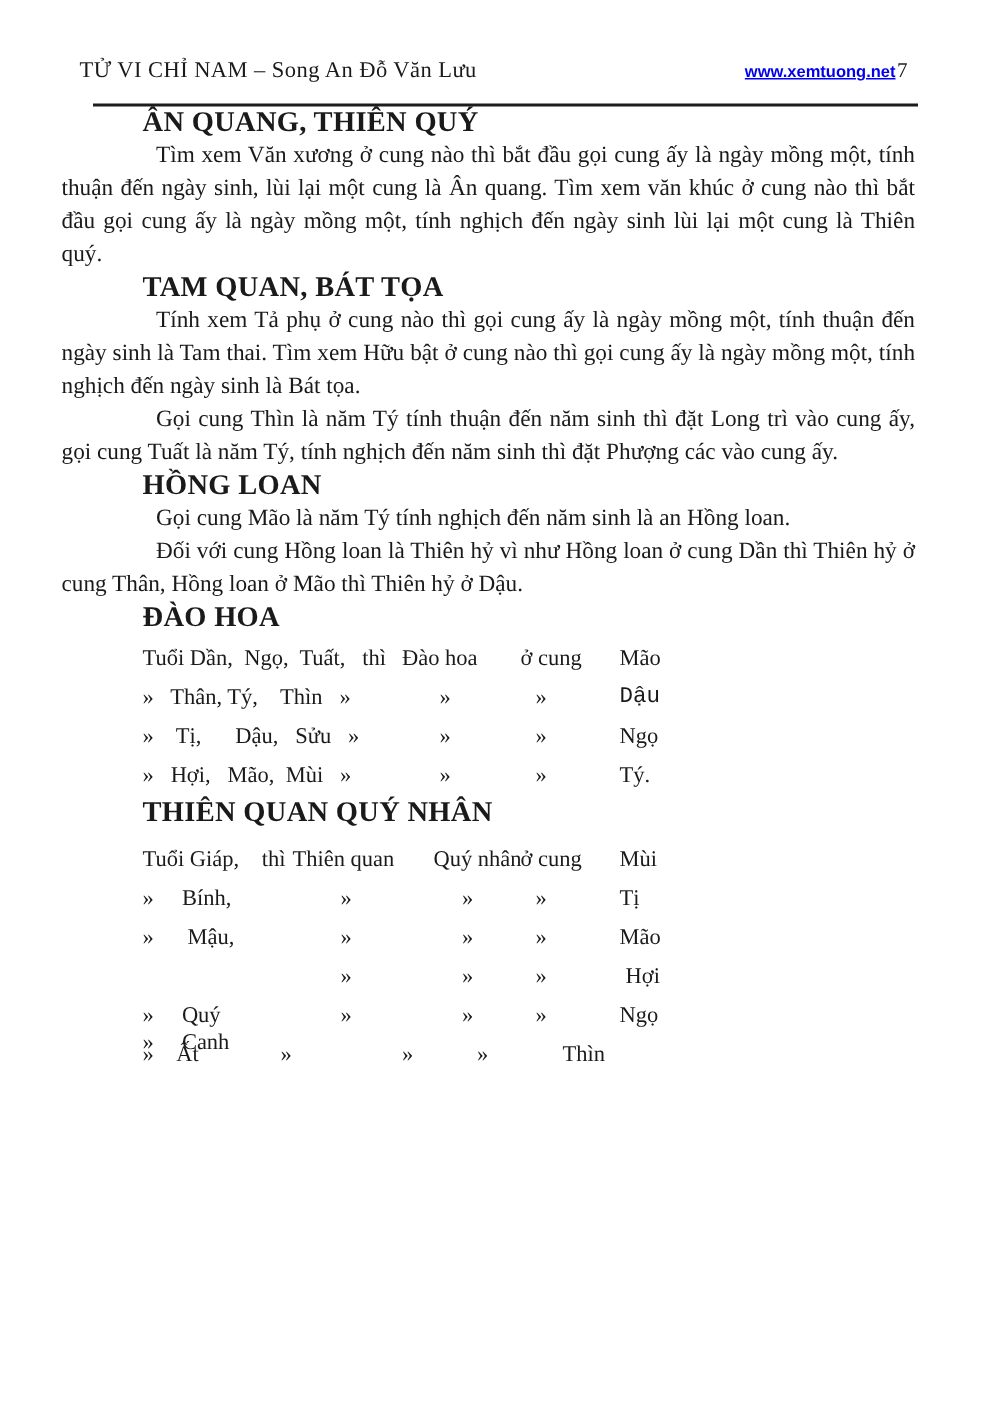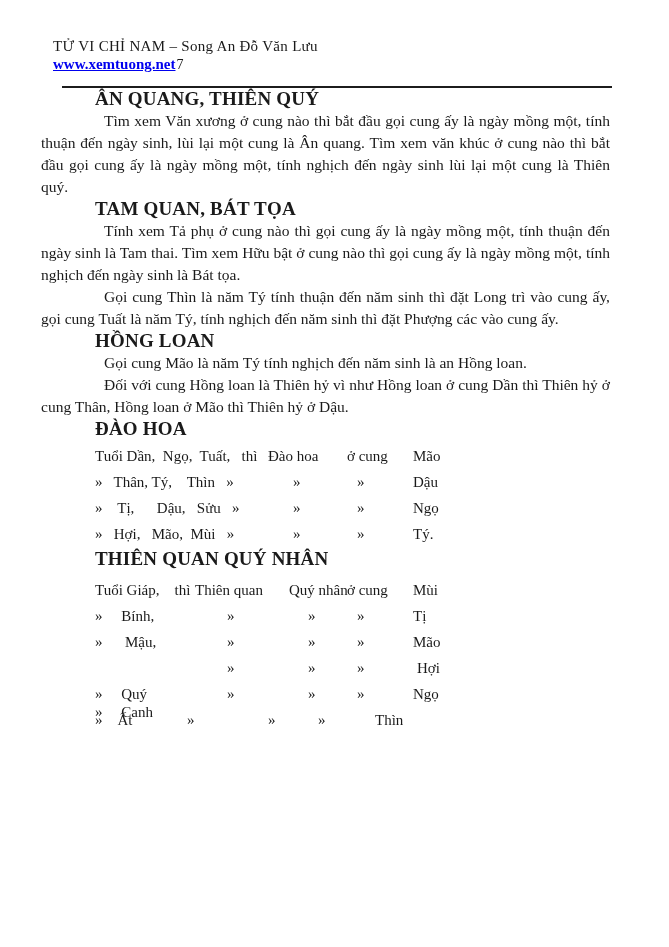--- a/index.html
+++ b/index.html
@@ -10,31 +10,30 @@
     background: #ffffff;
     box-sizing: border-box;
     padding: 38px 59px 0 41px;
     font-family: "Liberation Serif", "DejaVu Serif", serif;
     color: #1a1a1a;
     overflow: hidden;
   }
   .header-row {
     display: flex;
     justify-content: space-between;
-    align-items: flex-start;
+    align-items: center;
     margin-left: 12px;
     margin-right: 5px;
-    flex-direction: column;
   }
   .header-title { font-size: 15px; letter-spacing: 0.3px; white-space: nowrap; }
   .header-right { white-space: nowrap; }
   .header-url {
-    font-family: Liberation Serif, serif;
+    font-family: Liberation Sans, sans-serif;
     font-weight: bold;
-    font-size: 15px;
+    font-size: 11px;
     color: #0000ee;
     text-decoration: underline;
     cursor: pointer;
   }
   .page-num { font-size: 14px; margin-left: 1px; }
   .rule {
     border: none;
     border-top: 2px solid #1c1c1c;
     width: 550px;
     margin: 13px 0 0 21px;
@@ -109,21 +108,21 @@
       <div class="trow">
         <span class="tcell" style="left: 0px;">Tuổi Dần,  Ngọ,  Tuất,   thì</span>
         <span class="tcell" style="left: 173px;">Đào hoa</span>
         <span class="tcell" style="left: 252px;">ở cung</span>
         <span class="tcell" style="left: 318px;">Mão</span>
       </div>
       <div class="trow">
         <span class="tcell" style="left: 0px;">»   Thân, Tý,    Thìn   »</span>
         <span class="tcell" style="left: 198px;">»</span>
         <span class="tcell" style="left: 262px;">»</span>
-        <span class="tcell" style="left: 318px;">Dậu</span>
+        <span class="tcell" style="left: 318px; font-family: Liberation Mono, monospace;">Dậu</span>
       </div>
       <div class="trow">
         <span class="tcell" style="left: 0px;">»    Tị,      Dậu,   Sửu   »</span>
         <span class="tcell" style="left: 198px;">»</span>
         <span class="tcell" style="left: 262px;">»</span>
         <span class="tcell" style="left: 318px;">Ngọ</span>
       </div>
       <div class="trow">
         <span class="tcell" style="left: 0px;">»   Hợi,   Mão,  Mùi   »</span>
         <span class="tcell" style="left: 198px;">»</span>

